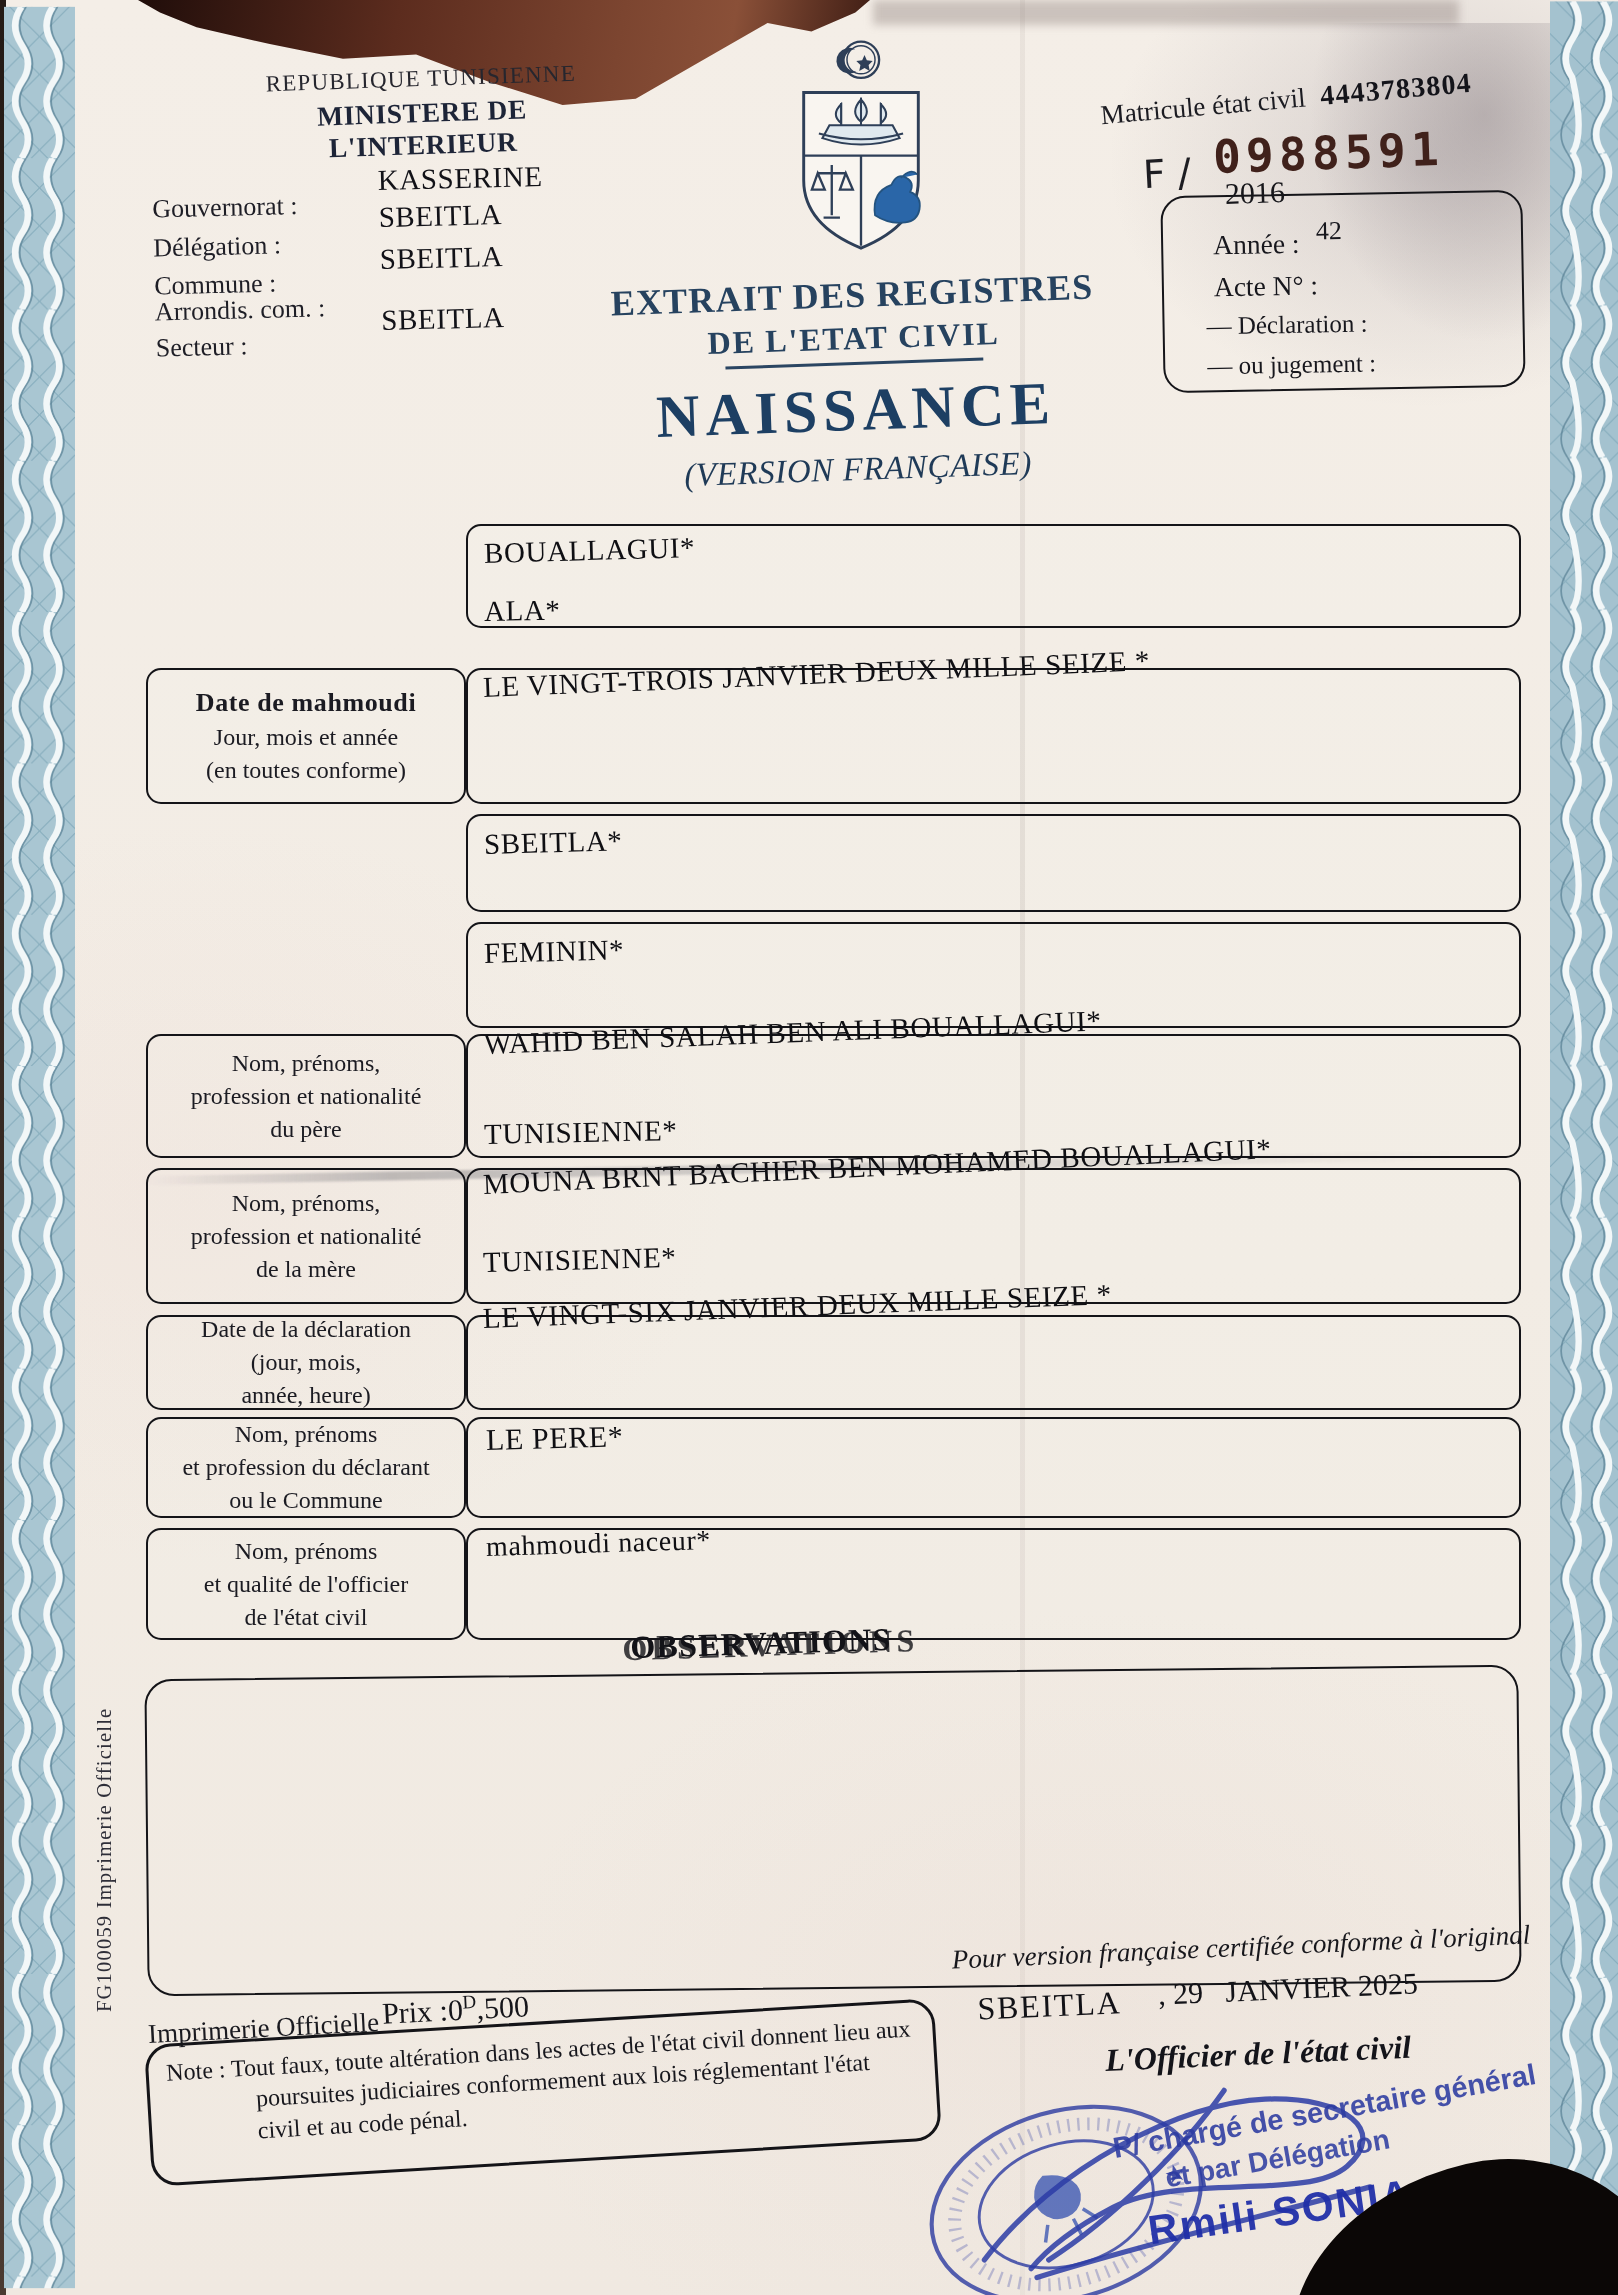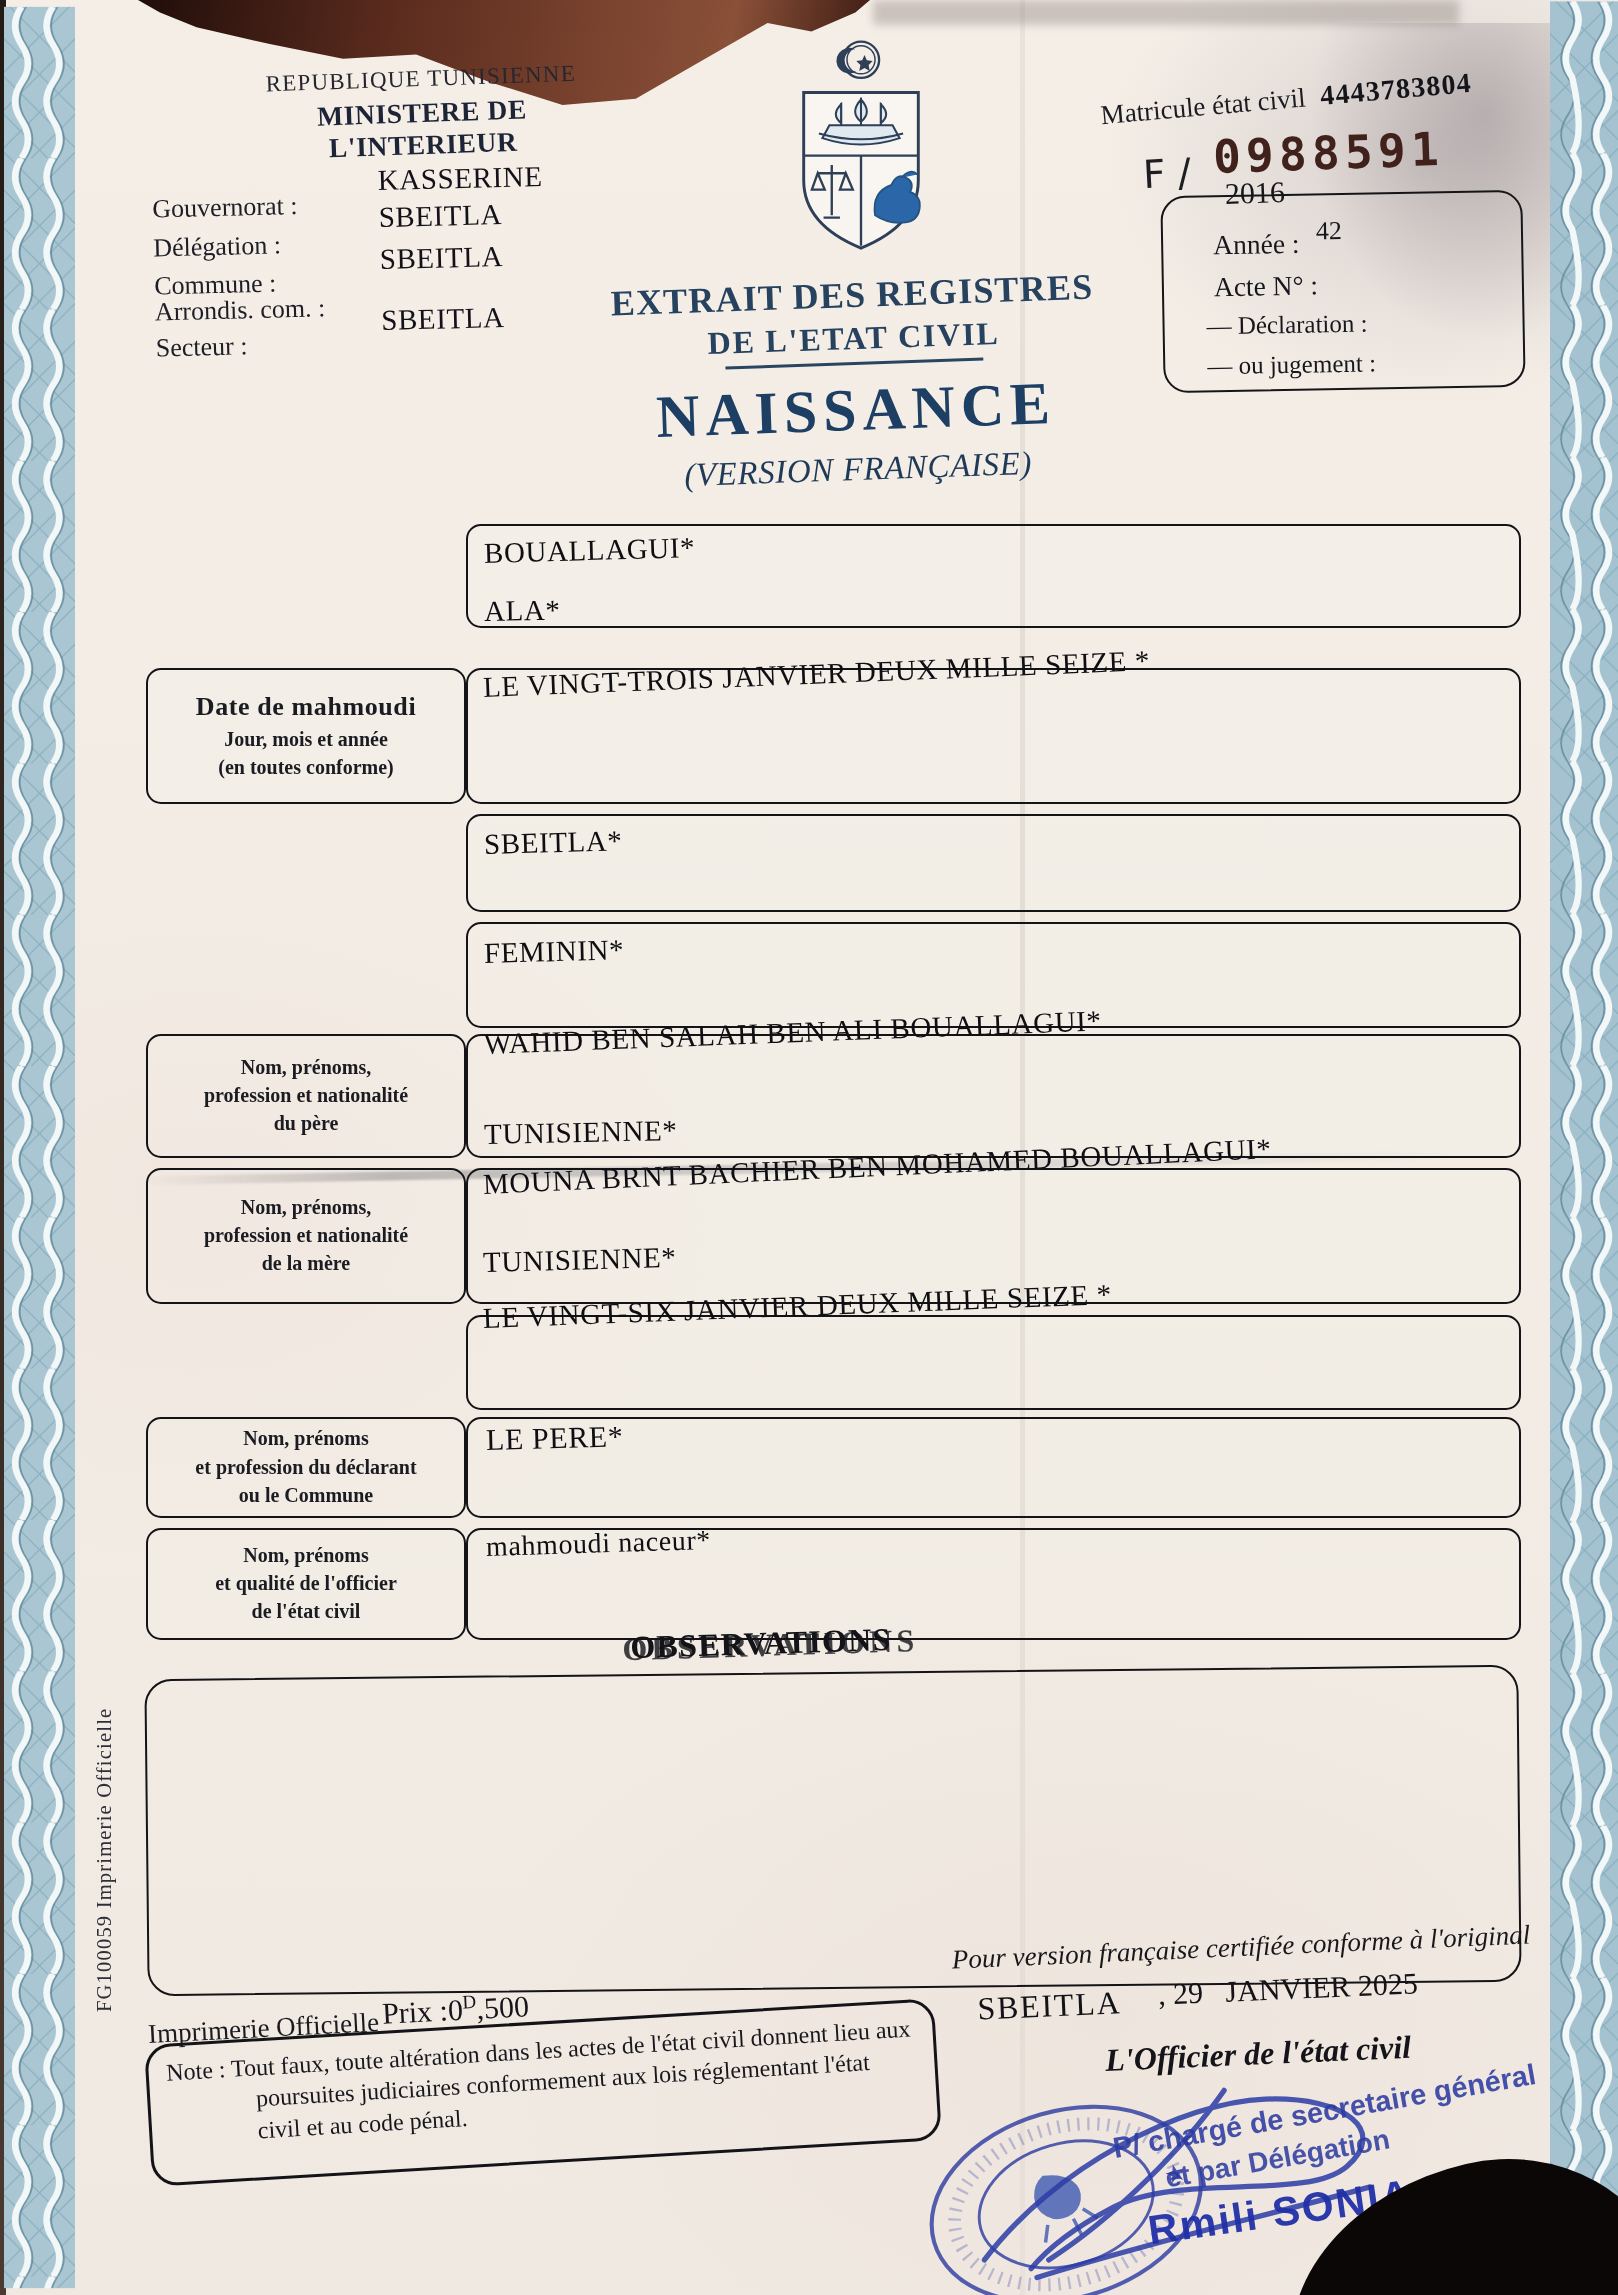--- a/index.html
+++ b/index.html
@@ -50,21 +50,21 @@
   .titleblk{left:574px;top:274px;width:562px;text-align:center;transform:rotate(-2deg);}
   .t1{font-size:36px;font-weight:bold;letter-spacing:1.2px;color:#26425f;}
   .t2{font-size:32px;font-weight:bold;letter-spacing:1.8px;color:#26425f;margin-top:3.5px;}
   .t-under{width:258px;height:2.9px;background:#2a4562;margin:5.9px auto 0;}
   .t3{font-size:60px;font-weight:bold;letter-spacing:5.9px;color:#1d3f63;margin-top:10.5px;}
   .t4{font-size:33px;font-style:italic;color:#1f3a57;margin-top:5.9px;letter-spacing:0.6px;}
   
   .lbox,.vbox{position:absolute;border:2.9px solid #141418;border-radius:15px;background:rgba(255,255,255,.06);}
   .lbox{left:146px;width:316px;display:flex;flex-direction:column;align-items:center;justify-content:center;text-align:center;gap:4.7px;}
   .vbox{left:466px;width:1051px;}
-  .lbox div{font-size:20px;color:#1b1b22;line-height:1.18;font-weight:bold;}
+  .lbox div{font-size:24px;color:#1b1b22;line-height:1.18;}
   .lbox .lead{font-size:26px;font-weight:bold;letter-spacing:0.6px;}
   .val{position:absolute;font-size:29px;color:#0f0f13;letter-spacing:0.6px;white-space:nowrap;transform-origin:left center;}
   .r1{top:524px;height:100px;} .r2{top:668px;height:132px;} .r3{top:814px;height:94px;}
   .r4{top:922px;height:102px;} .r5{top:1034px;height:120px;} .r6{top:1168px;height:132px;}
   .r7{top:1315px;height:91px;} .r8{top:1417px;height:97px;} .r9{top:1528px;height:108px;}
   .r1 .v1{top:10.5px;left:16.4px;transform:rotate(-1.6deg);}
   .r1 .v2{top:69px;left:16.4px;transform:rotate(-1deg);}
   .r2 .v1{top:1.2px;left:15px;transform:rotate(-2.3deg);}
   .r3 .v1{top:11.7px;left:16.4px;transform:rotate(-1.5deg);}
   .r4 .v1{top:13px;left:16.4px;transform:rotate(-1.5deg);}
@@ -251,20 +251,25 @@
   <div class="lbox r6">
     <div>Nom, prénoms,</div>
     <div>profession et nationalité</div>
     <div>de la mère</div>
   </div>
   <div class="vbox r6">
     <span class="val v1">MOUNA BRNT BACHIER BEN MOHAMED BOUALLAGUI*</span>
     <span class="val v2">TUNISIENNE*</span>
   </div>
 
+  <div class="lbox r7">
+    <div>Date de la déclaration</div>
+    <div>(jour, mois,</div>
+    <div>année, heure)</div>
+  </div>
   <div class="vbox r7">
     <span class="val v1">LE VINGT-SIX JANVIER  DEUX MILLE SEIZE *</span>
   </div>
 
   <div class="lbox r8">
     <div>Nom, prénoms</div>
     <div>et profession du déclarant</div>
     <div>ou le Commune</div>
   </div>
   <div class="vbox r8">

